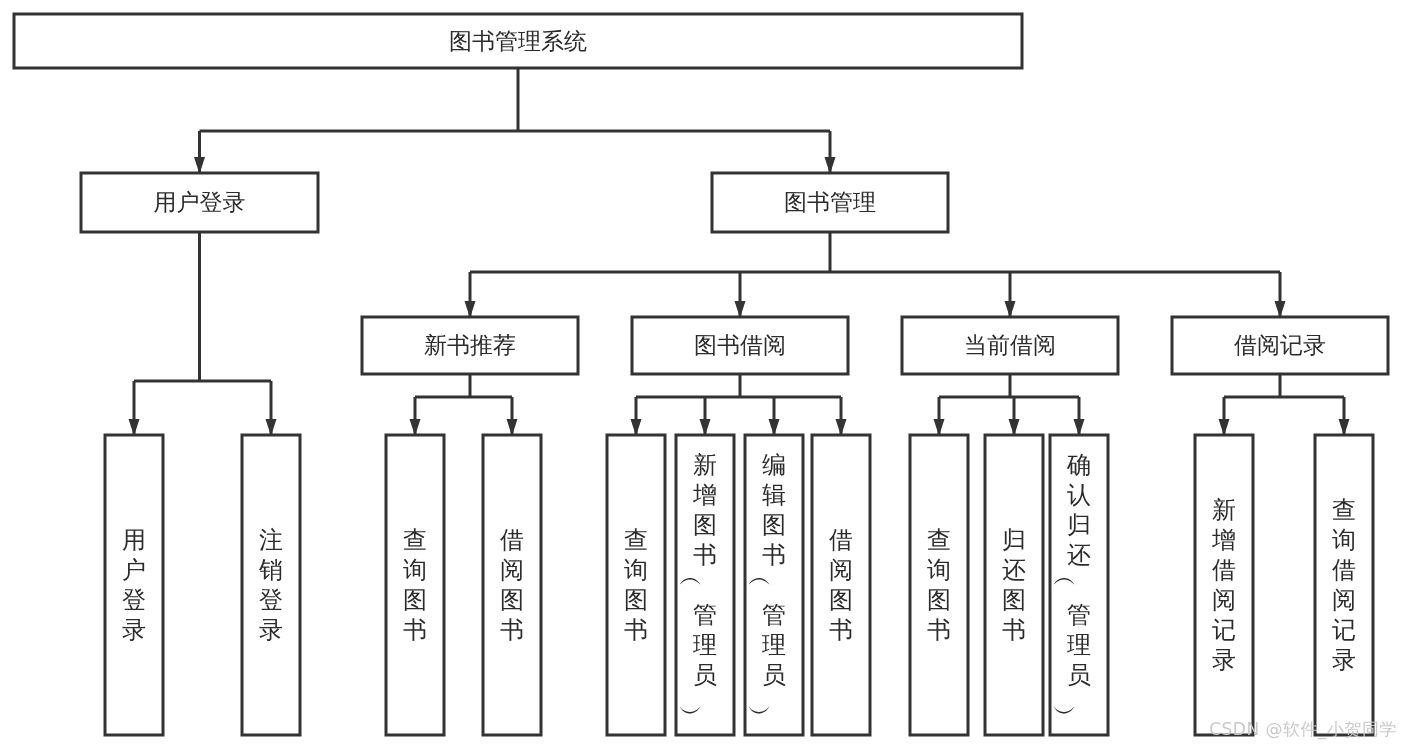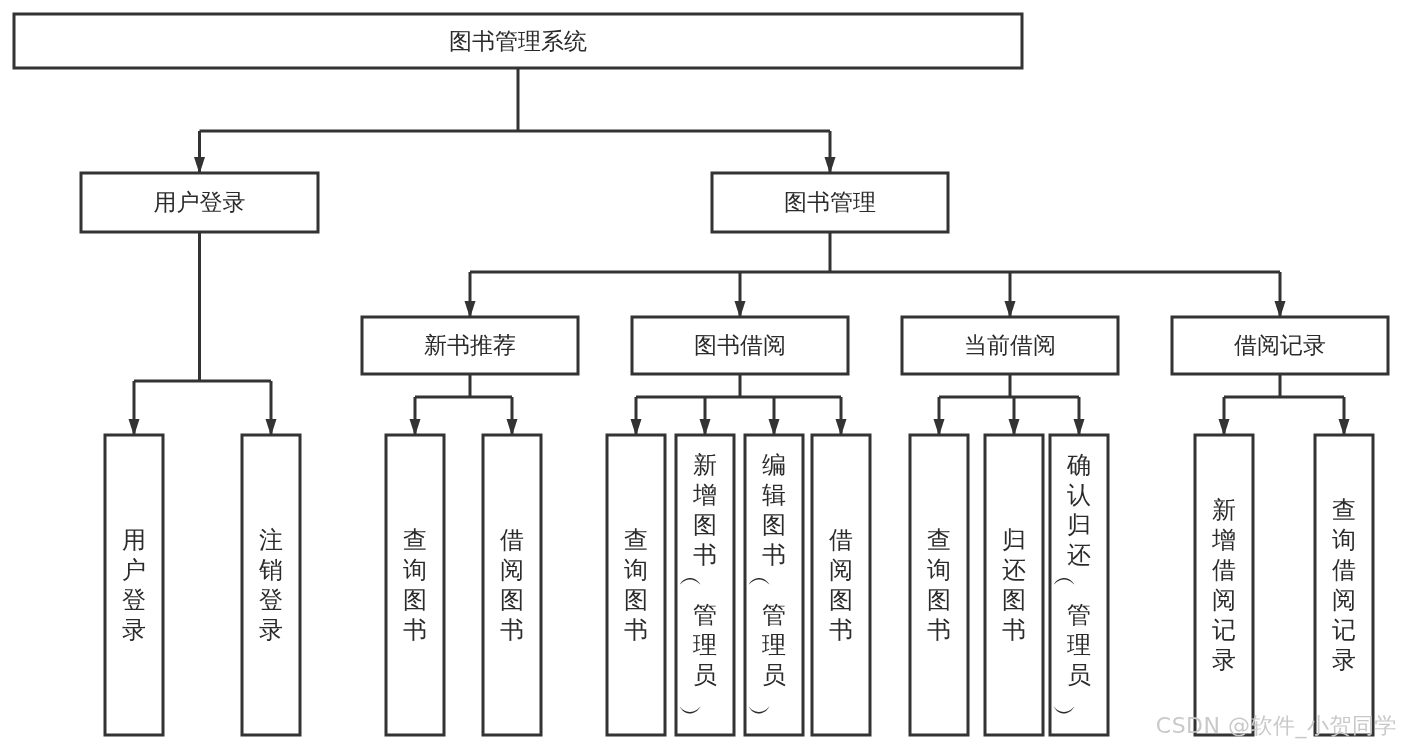--- a/index.html
+++ b/index.html
@@ -46,21 +46,21 @@
   }
   .arrow-head {
     fill: #333333;
     stroke: none;
   }
   .watermark {
     position: absolute;
     right: 8px;
     bottom: 6px;
     font-family: "DejaVu Sans", "Liberation Sans", sans-serif;
-    font-size: 22px;
+    font-size: 17px;
     color: #c9c9c9;
     white-space: nowrap;
     letter-spacing: 0.5px;
     pointer-events: none;
   }
 </style>
 </head>
 <body>
 
 <svg id="diagram" viewBox="0 0 1405 747" xmlns="http://www.w3.org/2000/svg">

